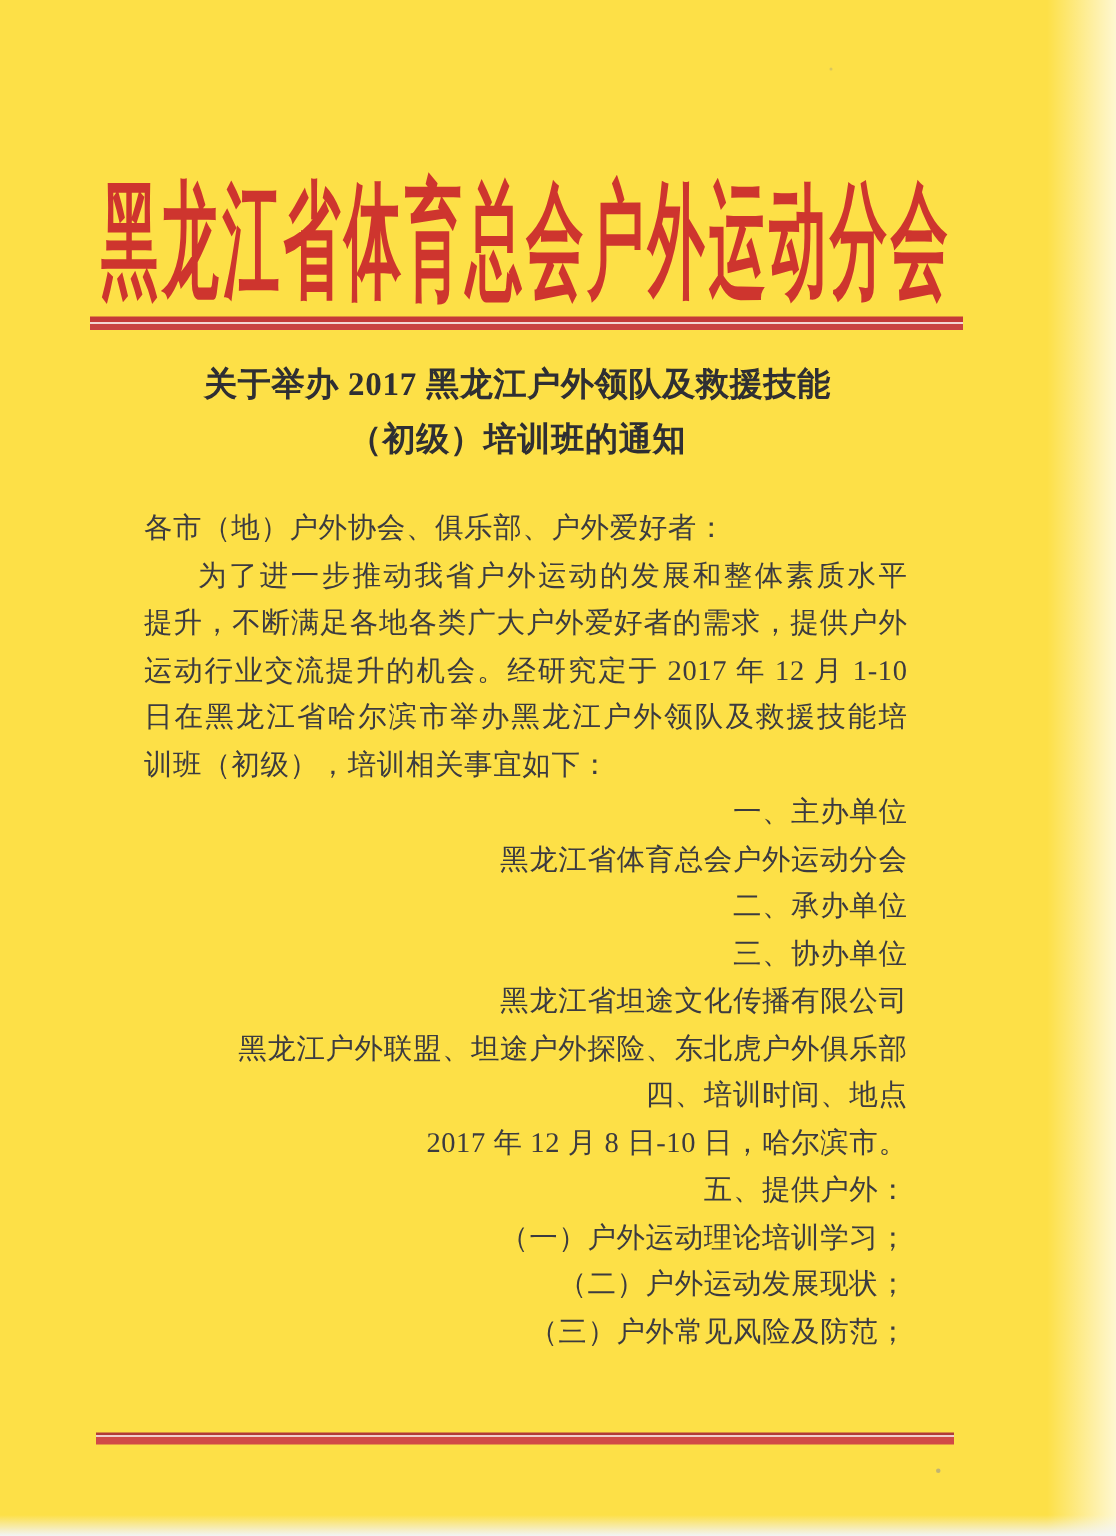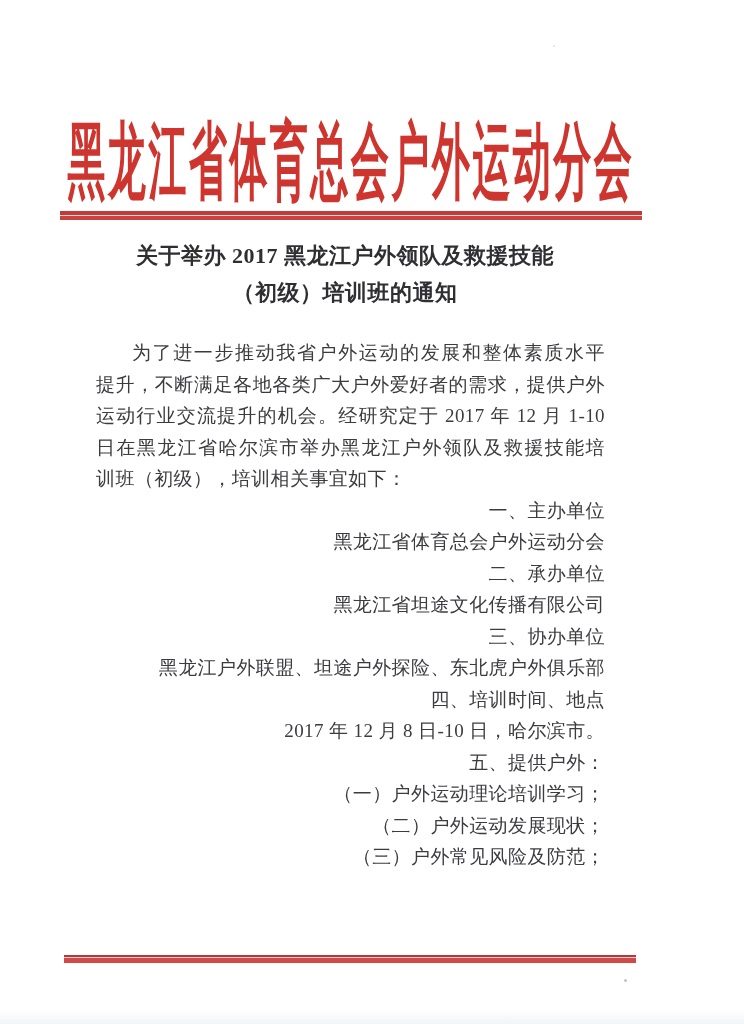--- a/index.html
+++ b/index.html
@@ -5,21 +5,21 @@
   html, body { margin: 0; padding: 0; }
   body {
     background: #e9e9e9;
     font-family: "Liberation Serif", "DejaVu Serif", serif;
   }
   .page {
     position: relative;
     width: 744px;
     height: 1024px;
     margin: 0 auto;
-    background: #ffffff;
+    background: #fde047;
     overflow: hidden;
   }
   
   .edge-right {
     position: absolute; top: 0; right: 0; width: 46px; height: 100%;
     background: linear-gradient(to right, rgba(255,255,255,0), rgba(255,255,255,0.75));
   }
   .edge-bottom {
     position: absolute; left: 0; bottom: 0; width: 100%; height: 14px;
     background: linear-gradient(to bottom, rgba(244,246,248,0), #f2f4f6);
@@ -106,30 +106,31 @@
   </div>
 
   <div class="header-rule"></div>
 
   <div class="notice-title">
     <div>关于举办 2017 黑龙江户外领队及救援技能</div>
     <div>（初级）培训班的通知</div>
   </div>
 
   <div class="body-text">
+    <div class="body-line">各市（地）户外协会、俱乐部、户外爱好者：</div>
     <div class="body-line indent fill">为了进一步推动我省户外运动的发展和整体素质水平</div>
     <div class="body-line fill">提升，不断满足各地各类广大户外爱好者的需求，提供户外</div>
     <div class="body-line fill">运动行业交流提升的机会。经研究定于 2017 年 12 月 1-10</div>
     <div class="body-line fill">日在黑龙江省哈尔滨市举办黑龙江户外领队及救援技能培</div>
     <div class="body-line">训班（初级），培训相关事宜如下：</div>
     <div class="body-line indent">一、主办单位</div>
     <div class="body-line indent">黑龙江省体育总会户外运动分会</div>
     <div class="body-line indent">二、承办单位</div>
+    <div class="body-line indent">三、协办单位</div>
     <div class="body-line indent">黑龙江省坦途文化传播有限公司</div>
-    <div class="body-line indent">三、协办单位</div>
     <div class="body-line indent">黑龙江户外联盟、坦途户外探险、东北虎户外俱乐部</div>
     <div class="body-line indent">四、培训时间、地点</div>
     <div class="body-line indent">2017 年 12 月 8 日-10 日，哈尔滨市。</div>
     <div class="body-line indent">五、提供户外：</div>
     <div class="body-line indent">（一）户外运动理论培训学习；</div>
     <div class="body-line indent">（二）户外运动发展现状；</div>
     <div class="body-line indent">（三）户外常见风险及防范；</div>
   </div>
 
   <div class="footer-rule"></div>

